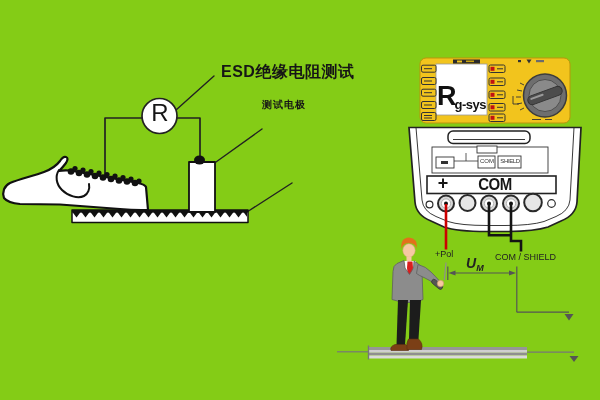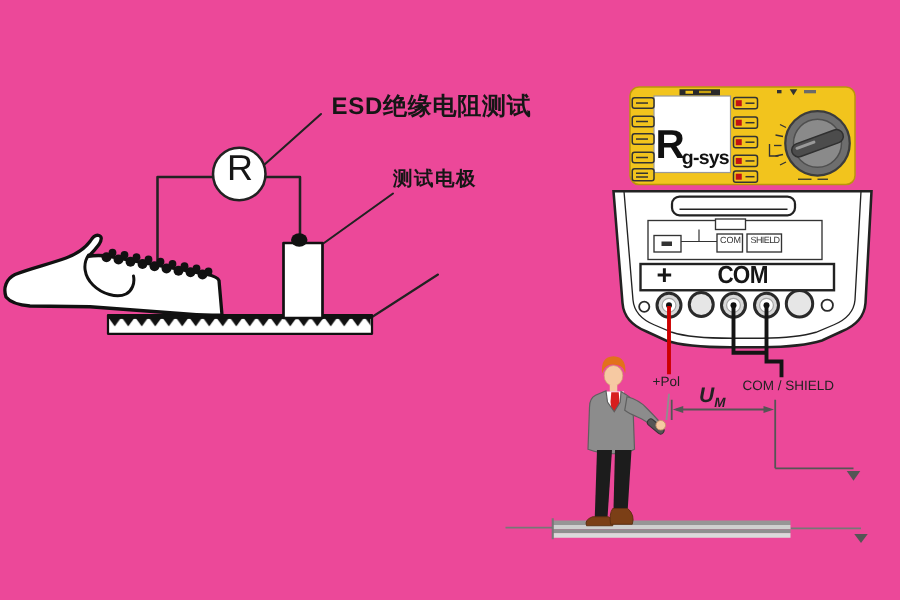--- a/index.html
+++ b/index.html
@@ -1,22 +1,22 @@
 <!DOCTYPE html>
 <html><head>
 <meta charset="utf-8">
 <style>
   html,body{margin:0;padding:0;}
   body{background:#fff;font-family:"Liberation Sans",sans-serif;}
-  .stage{position:relative;width:600px;height:400px;background:#ec4899;overflow:hidden;}
+  .stage{position:relative;width:600px;height:400px;background:#84cc16;overflow:hidden;}
   .stage svg{position:absolute;left:0;top:0;}
   .lbl{position:absolute;color:#161616;line-height:1;white-space:nowrap;}
   .cn{font-weight:700;font-family:"Liberation Sans",sans-serif;}
   .esd{left:221px;top:64px;font-size:16px;letter-spacing:0.5px;}
-  .testel{left:262px;top:112px;font-size:13px;letter-spacing:1px;}
+  .testel{left:262px;top:100px;font-size:10px;letter-spacing:1px;}
   .auxel{left:294px;top:168px;font-size:15px;letter-spacing:1px;}
   .rsym{left:142px;top:101px;width:36px;text-align:center;font-size:24px;font-weight:400;}
   .rg{left:437px;top:83px;width:50px;text-align:center;color:#111;}
   .rg .main{font-size:27px;font-weight:700;letter-spacing:-1px;}
   .rg .sub{font-size:13px;font-weight:700;letter-spacing:-0.5px;position:relative;top:4px;left:-1px;}
   .tplus{left:432px;top:174px;width:22px;text-align:center;font-size:18px;font-weight:700;}
   .tcom{left:474px;top:176px;width:42px;text-align:center;font-size:15px;font-weight:700;letter-spacing:-0.5px;transform:scaleY(1.1);}
   .icom{left:478px;top:158px;width:18px;text-align:center;font-size:6px;color:#333;}
   .ishield{left:498px;top:158px;width:24px;text-align:center;font-size:6px;color:#333;letter-spacing:-0.4px;}
   .ppol{left:435px;top:250px;font-size:9px;color:#222;}

